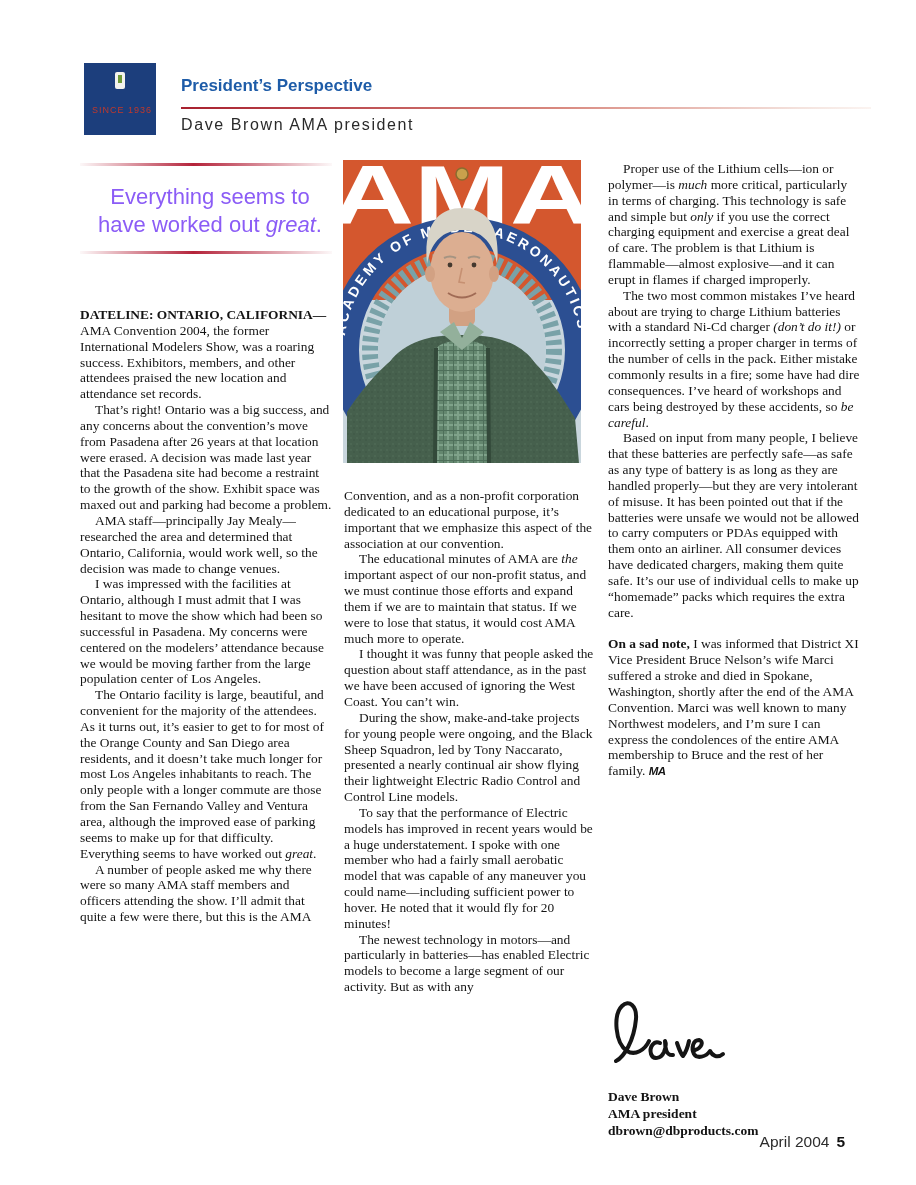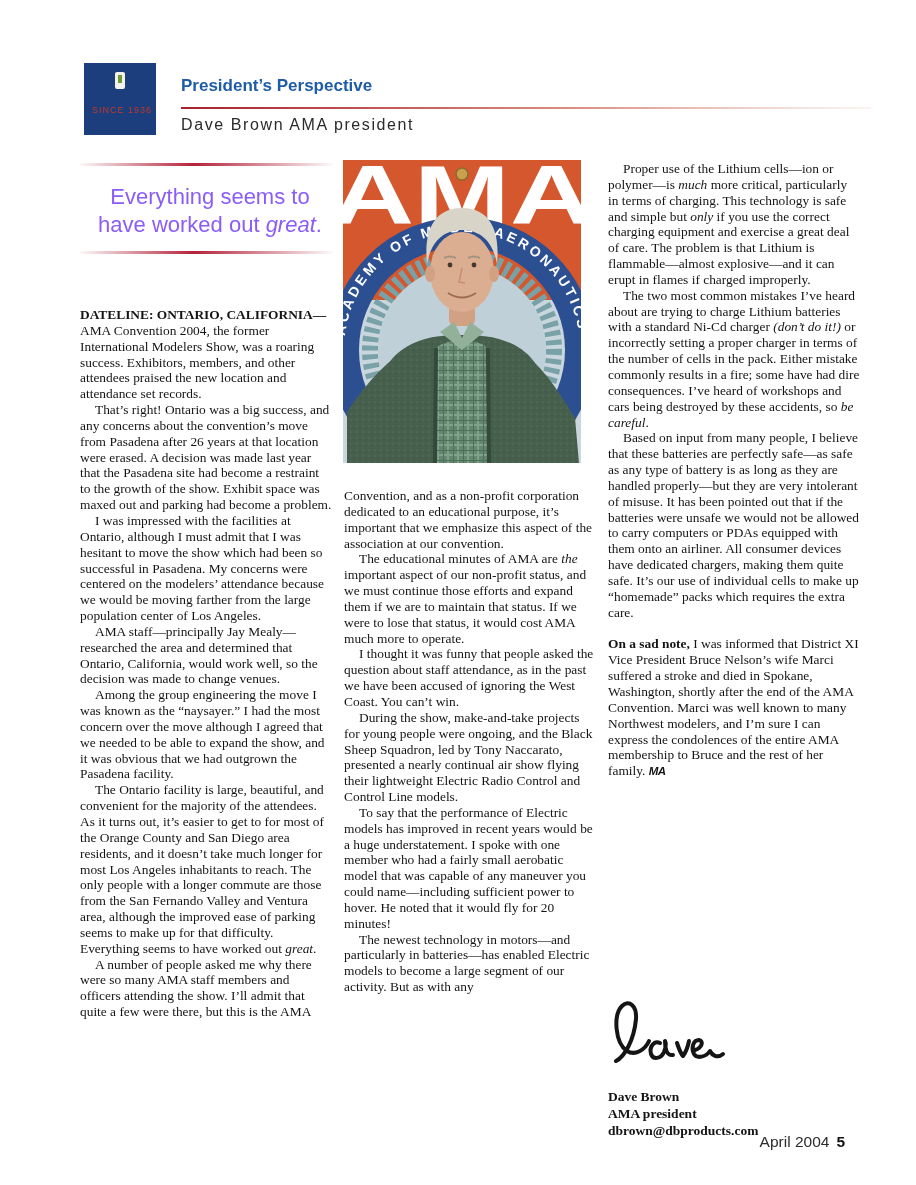--- a/index.html
+++ b/index.html
@@ -114,23 +114,22 @@
     <path d="M101 98 Q107 95 113 98" stroke="#a59482" stroke-width="2" fill="none"></path>
     <path d="M125 98 Q131 95 137 98" stroke="#a59482" stroke-width="2" fill="none"></path>
     <path d="M119 108 L116 122 L122 123" stroke="#c69072" stroke-width="1.6" fill="none"></path>
     <path d="M105 133 Q119 142 133 133" stroke="#a06b55" stroke-width="2" fill="none"></path>
   </svg>
 </div>
 
 <div class="col col-1">
     <p class="para"><span class="b">DATELINE: ONTARIO, CALIFORNIA—</span><span>AMA Convention 2004, the former International Modelers Show, was a roaring success. Exhibitors, members, and other attendees praised the new location and attendance set records.</span></p>
     <p class="para indent"><span>That’s right! Ontario was a big success, and any concerns about the convention’s move from Pasadena after 26 years at that location were erased. A decision was made last year that the Pasadena site had become a restraint to the growth of the show. Exhibit space was maxed out and parking had become a problem.</span></p>
+    <p class="para indent"><span>AMA staff—principally Jay Mealy—researched the area and determined that Ontario, California, would work well, so the decision was made to change venues.</span></p>
     <p class="para indent"><span>I was impressed with the facilities at Ontario, although I must admit that I was hesitant to move the show which had been so successful in Pasadena. My concerns were centered on the modelers’ attendance because we would be moving farther from the large population center of Los Angeles.</span></p>
-    <p class="para indent"><span>AMA staff—principally Jay Mealy—researched the area and determined that Ontario, California, would work well, so the decision was made to change venues.</span></p>
-    <p class="para indent"><span>Among the group engineering the move I was known as the “naysayer.” I had the most concern over the move although I agreed that we needed to be able to expand the show, and it was obvious that we had outgrown the Pasadena facility.</span></p>
     <p class="para indent"><span>The Ontario facility is large, beautiful, and convenient for the majority of the attendees. As it turns out, it’s easier to get to for most of the Orange County and San Diego area residents, and it doesn’t take much longer for most Los Angeles inhabitants to reach. The only people with a longer commute are those from the San Fernando Valley and Ventura area, although the improved ease of parking seems to make up for that difficulty. Everything seems to have worked out </span><span class="i">great</span><span>.</span></p>
     <p class="para indent"><span>A number of people asked me why there were so many AMA staff members and officers attending the show. I’ll admit that quite a few were there, but this is the AMA</span></p>
   </div>
 <div class="col col-2">
     <p class="para"><span>Convention, and as a non-profit corporation dedicated to an educational purpose, it’s important that we emphasize this aspect of the association at our convention.</span></p>
     <p class="para indent"><span>The educational minutes of AMA are </span><span class="i">the</span><span> important aspect of our non-profit status, and we must continue those efforts and expand them if we are to maintain that status. If we were to lose that status, it would cost AMA much more to operate.</span></p>
     <p class="para indent"><span>I thought it was funny that people asked the question about staff attendance, as in the past we have been accused of ignoring the West Coast. You can’t win.</span></p>
     <p class="para indent"><span>During the show, make-and-take projects for young people were ongoing, and the Black Sheep Squadron, led by Tony Naccarato, presented a nearly continual air show flying their lightweight Electric Radio Control and Control Line models.</span></p>
     <p class="para indent"><span>To say that the performance of Electric models has improved in recent years would be a huge understatement. I spoke with one member who had a fairly small aerobatic model that was capable of any maneuver you could name—including sufficient power to hover. He noted that it would fly for 20 minutes!</span></p>
     <p class="para indent"><span>The newest technology in motors—and particularly in batteries—has enabled Electric models to become a large segment of our activity. But as with any</span></p>

